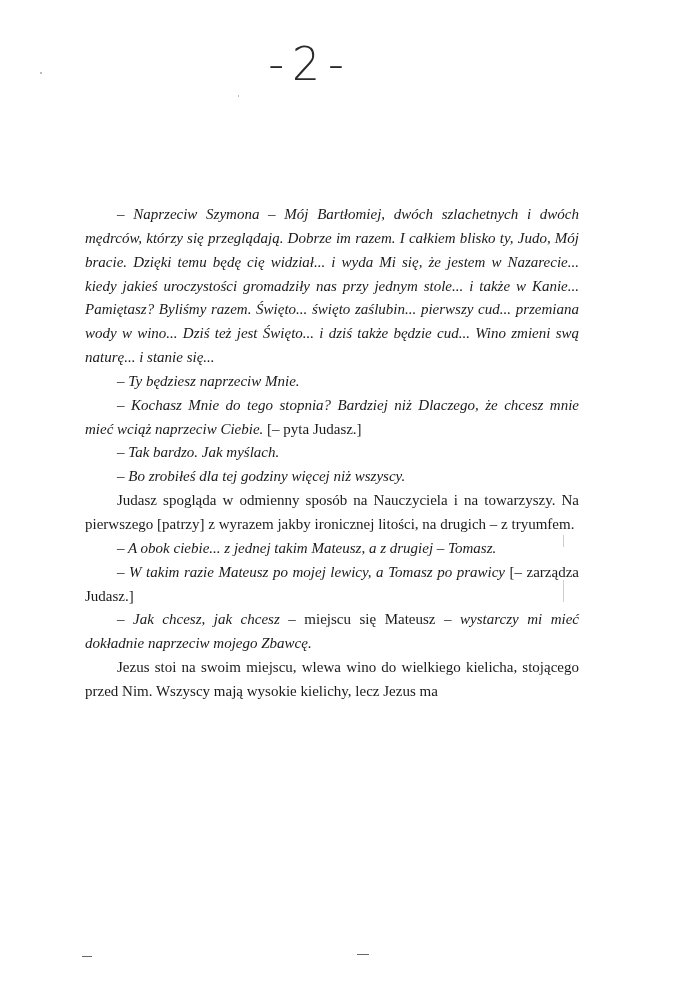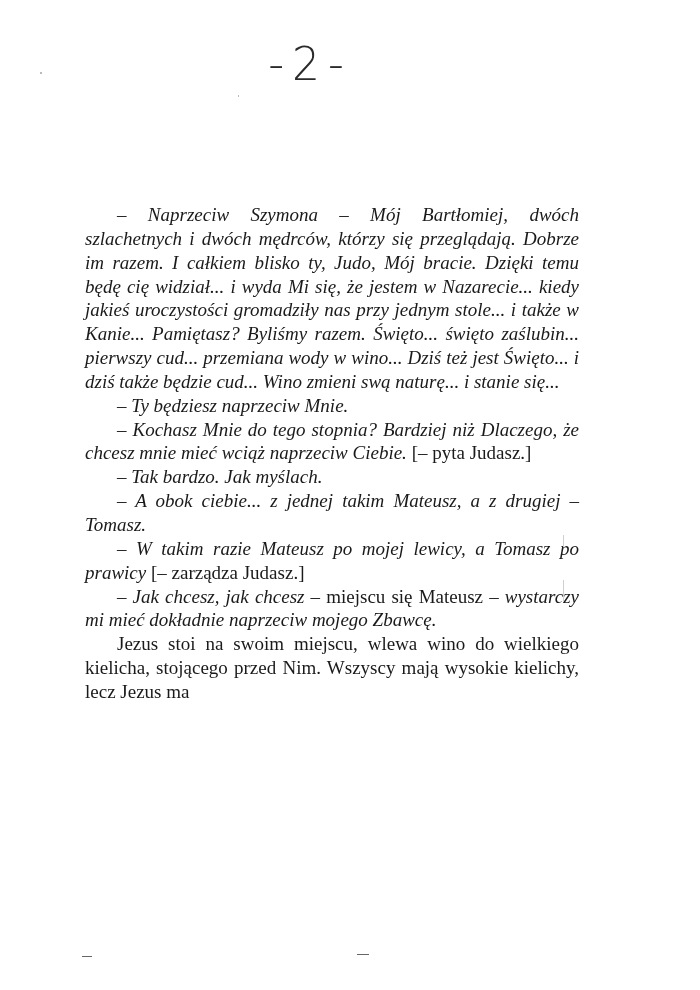--- a/index.html
+++ b/index.html
@@ -7,38 +7,40 @@
       width: 700px; height: 990px; background: #ffffff; position: relative; overflow: hidden;
       font-family: "Liberation Serif", "DejaVu Serif", serif; color: #1a1a1a;
     }
     .page-number {
       position: absolute; left: 250px; top: 38px; width: 120px; text-align: center;
       font-family: "DejaVu Sans", sans-serif; font-size: 44px; font-weight: 300; color: #2a2a2a;
       letter-spacing: 8px; transform: scaleY(1.05);
     }
     .text-block {
       position: absolute; left: 85px; top: 203px; width: 494px;
-      font-size: 19px; line-height: 23.85px;
+      font-size: 15px; line-height: 23.85px;
     }
     .text-block p { margin: 0; text-align: justify; text-indent: 32px; }
     .it { font-style: italic; }
     .speck { position: absolute; background: #bbb; }
     .dash-mark { position: absolute; height: 1px; background: #666; }
     .margin-tick { position: absolute; width: 1px; background: #cfcfcf; }
   </style>
 </head>
 <body>
 
 <div class="page-number">-2-</div>
 
 <div class="text-block">
   <p><span class="it">– Naprzeciw Szymona – Mój Bartłomiej, dwóch szlachetnych i dwóch mędrców, którzy się przeglądają. Dobrze im razem. I całkiem blisko ty, Judo, Mój bracie. Dzięki temu będę cię widział... i wyda Mi się, że jestem w Nazarecie... kiedy jakieś uroczystości gromadziły nas przy jednym stole... i także w Kanie... Pamiętasz? Byliśmy razem. Święto... święto zaślubin... pierwszy cud... przemiana wody w wino... Dziś też jest Święto... i dziś także będzie cud... Wino zmieni swą naturę... i stanie się...</span></p>
   <p><span class="it">– Ty będziesz naprzeciw Mnie.</span></p>
   <p><span class="it">– Kochasz Mnie do tego stopnia? Bardziej niż Dlaczego, że chcesz mnie mieć wciąż naprzeciw Ciebie.</span><span> [– pyta Judasz.]</span></p>
   <p><span class="it">– Tak bardzo. Jak myślach.</span></p>
+  <p><span class="it">– Bo zrobiłeś dla tej godziny więcej niż wszyscy.</span></p>
+  <p><span>Judasz spogląda w odmienny sposób na Nauczyciela i na towarzyszy. Na pierwszego [patrzy] z wyrazem jakby ironicznej litości, na drugich – z tryumfem.</span></p>
   <p><span class="it">– A obok ciebie... z jednej takim Mateusz, a z drugiej – Tomasz.</span></p>
   <p><span class="it">– W takim razie Mateusz po mojej lewicy, a Tomasz po prawicy</span><span> [– zarządza Judasz.]</span></p>
   <p><span class="it">– Jak chcesz, jak chcesz</span><span> – miejscu się Mateusz – </span><span class="it">wystarczy mi mieć dokładnie naprzeciw mojego Zbawcę.</span></p>
   <p><span>Jezus stoi na swoim miejscu, wlewa wino do wielkiego kielicha, stojącego przed Nim. Wszyscy mają wysokie kielichy, lecz Jezus ma</span></p>
 </div>
 
 <div class="speck" style="left:40px;top:72px;width:2px;height:2px;"></div>
 <div class="speck" style="left:238px;top:95px;width:1px;height:2px;"></div>
 <div class="margin-tick" style="left:563px;top:535px;height:12px;"></div>
 <div class="margin-tick" style="left:563px;top:580px;height:22px;"></div>

